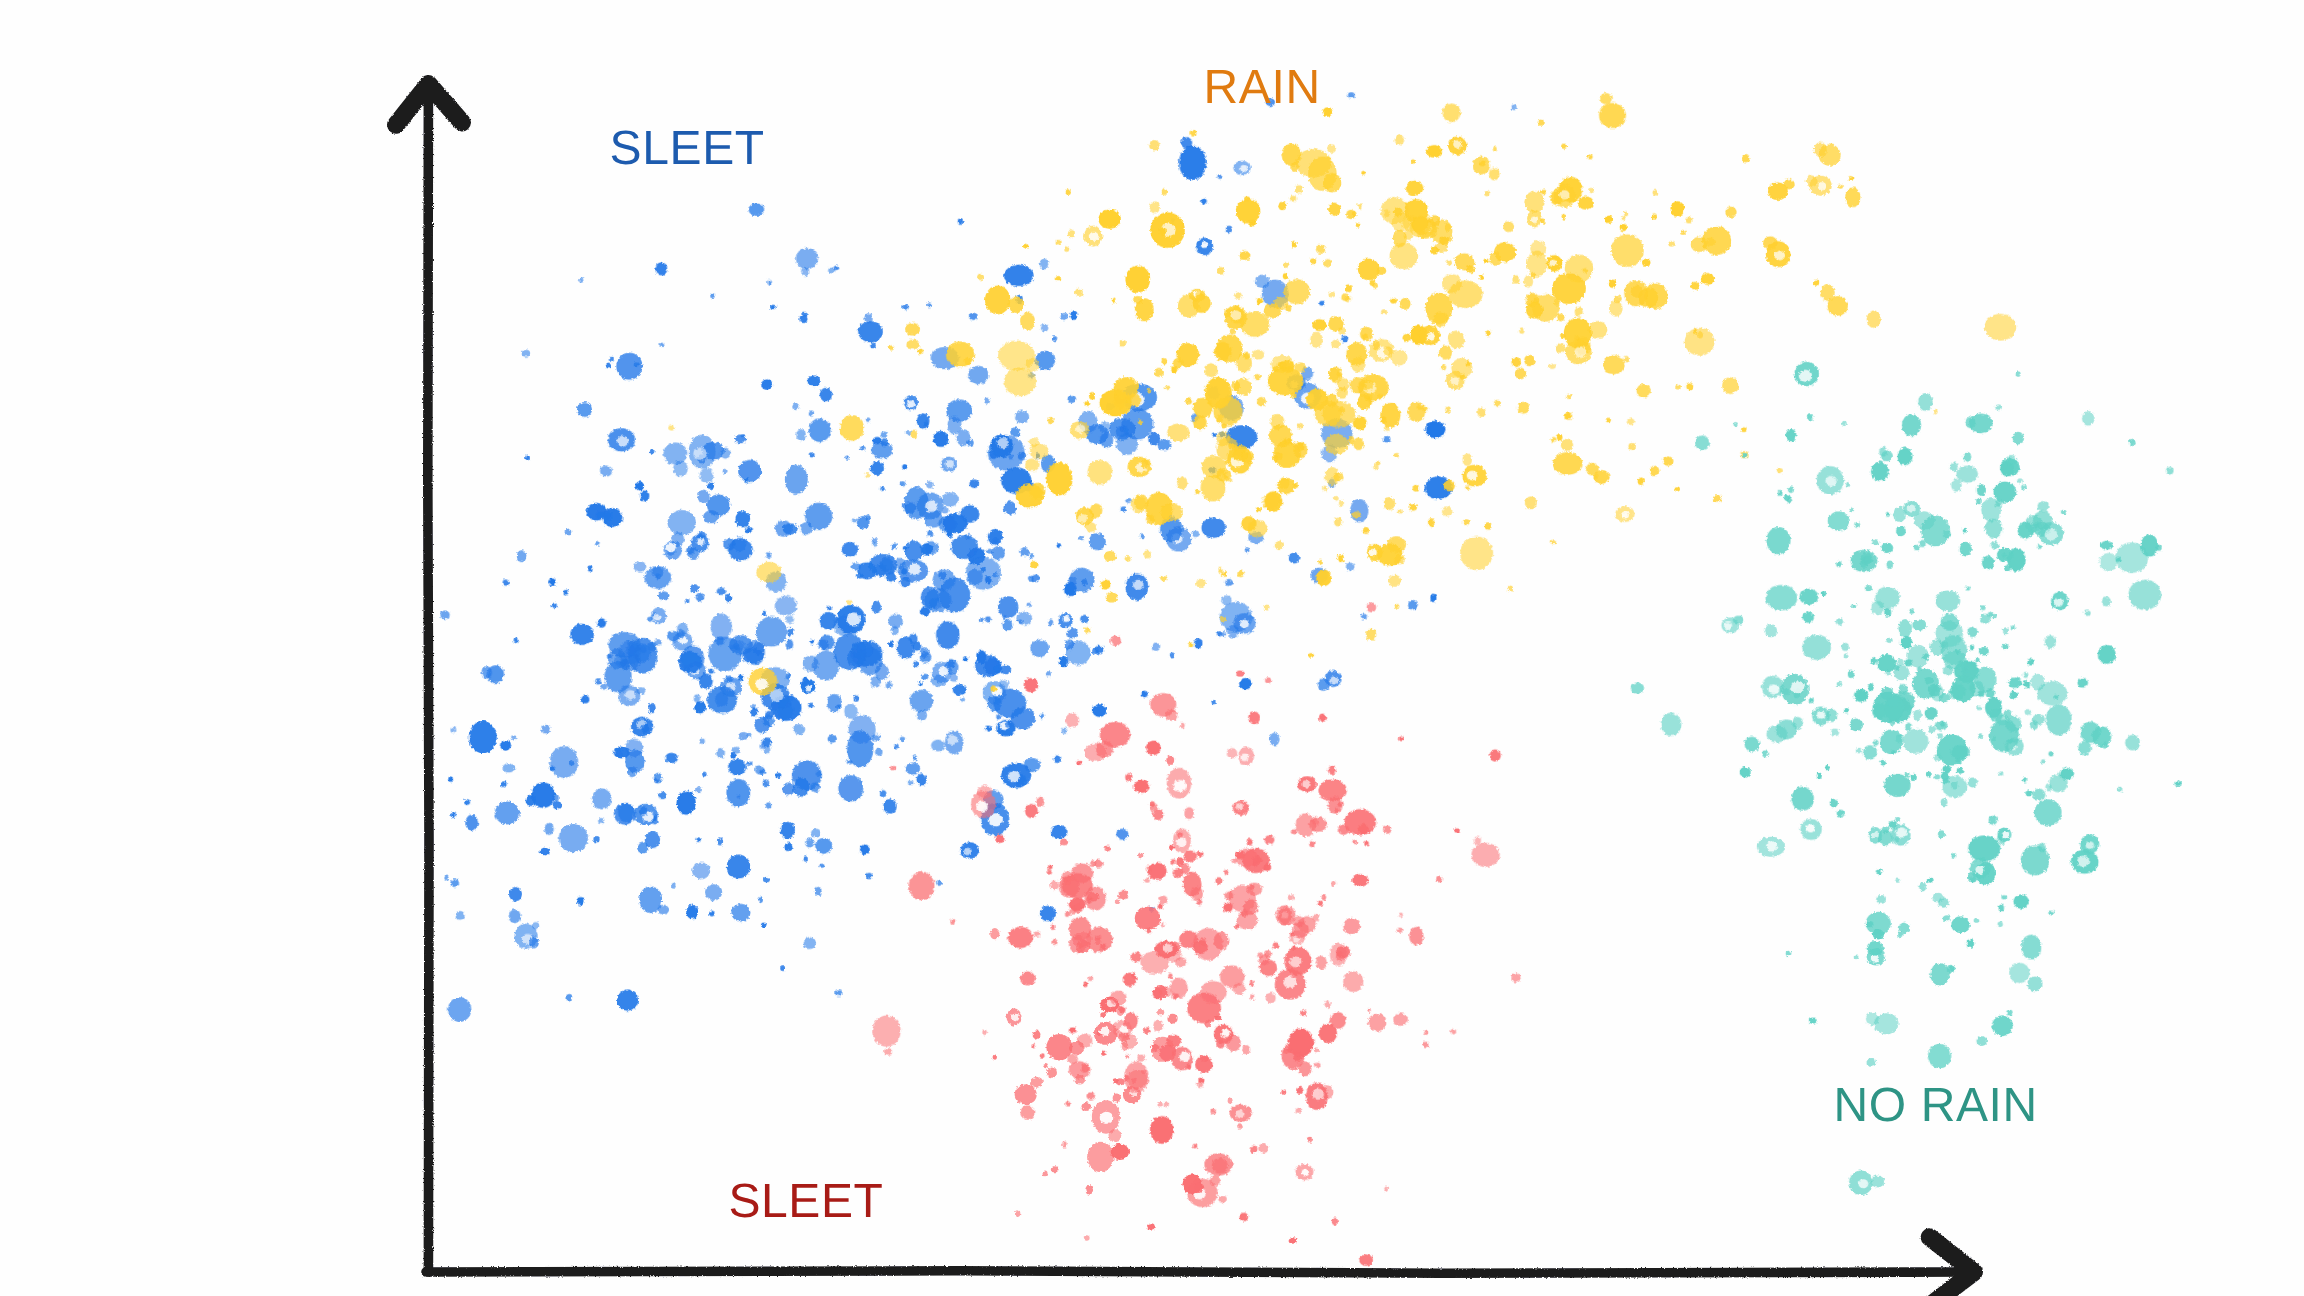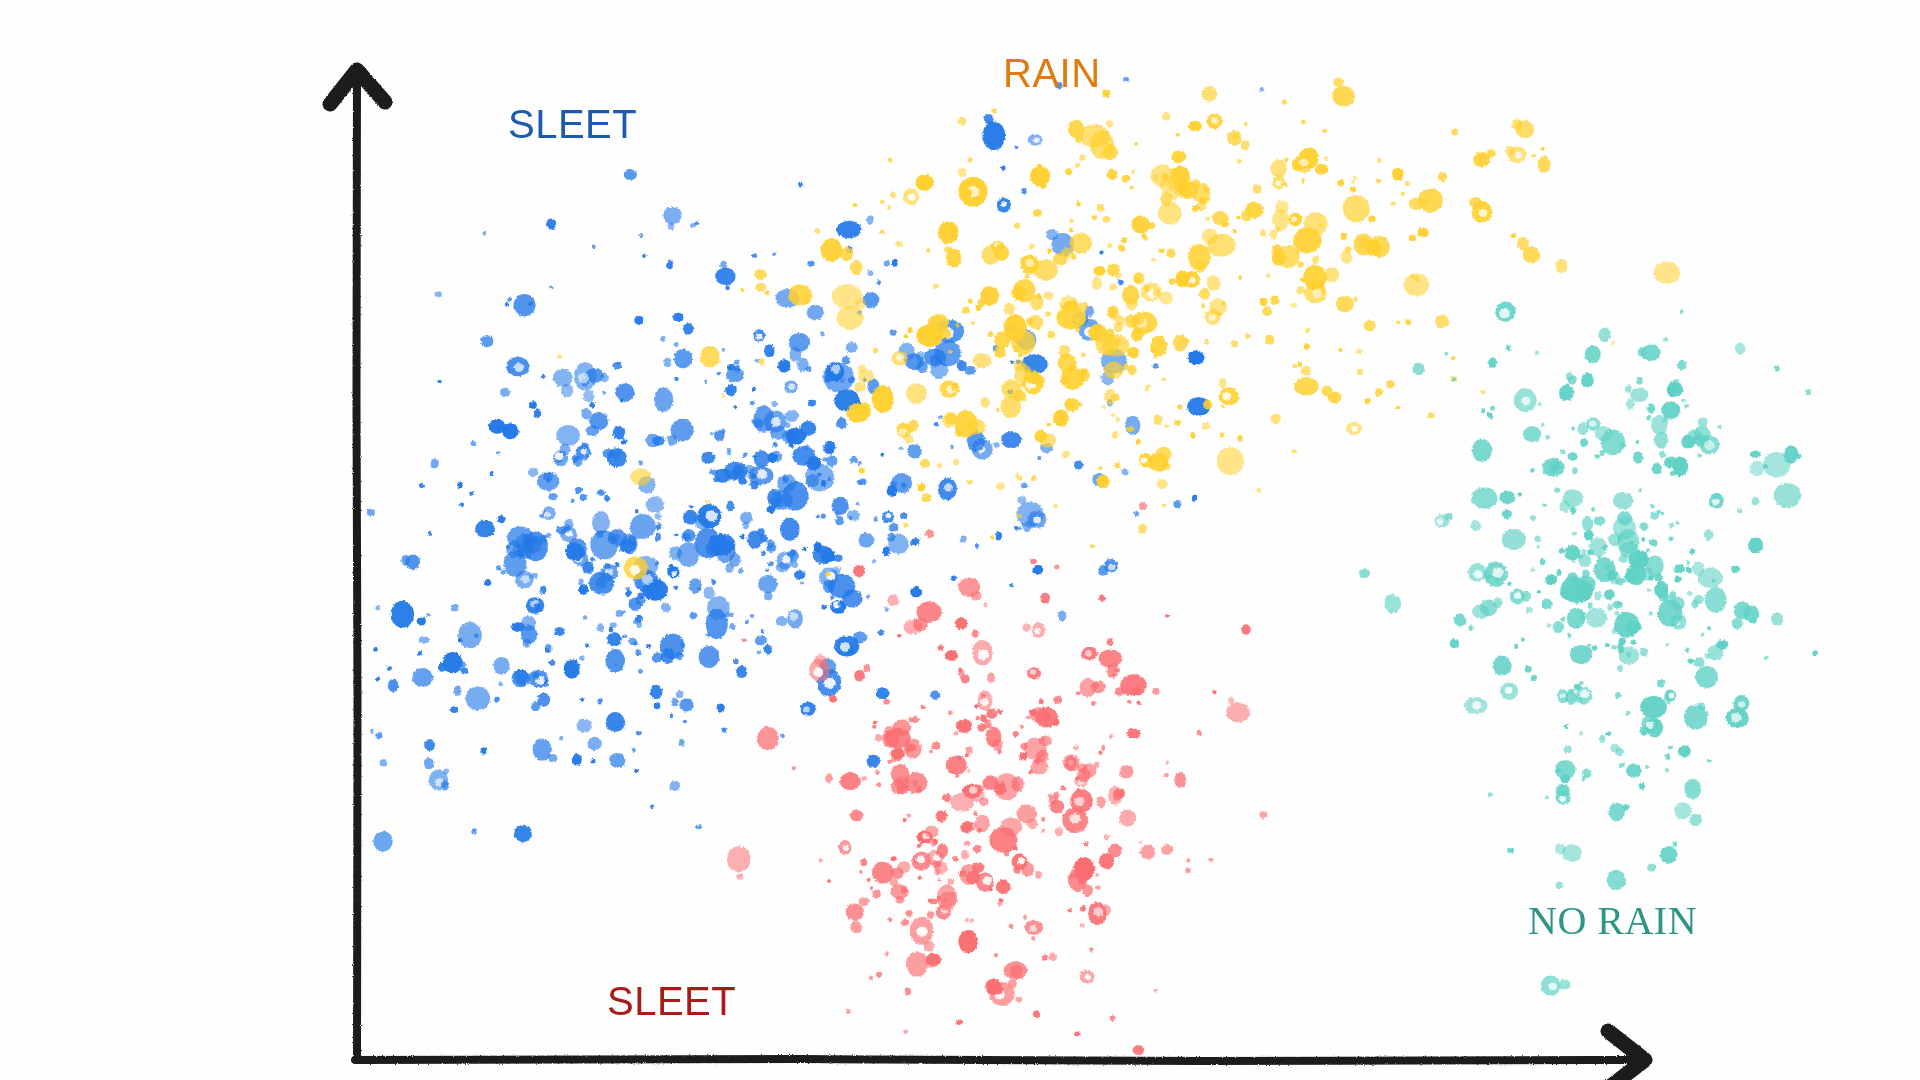--- a/index.html
+++ b/index.html
@@ -1881,15 +1881,15 @@
       <path id="x-axis-arrow" d="M1608,1031 L1645,1060 L1607,1089" stroke="#1D1D1F" stroke-width="15" fill="none" stroke-linecap="round" stroke-linejoin="round"></path>
     </g>
   </svg>
 
   <div class="cluster-label" id="label-snow" style="color: rgb(29, 91, 174); left: 508px; top: 104px;">SLEET</div>
 
   <div class="cluster-label" id="label-rain" style="color: rgb(224, 123, 16); left: 967px; top: 53px;">RAIN</div>
 
   <div class="cluster-label" id="label-sleet" style="color: rgb(168, 27, 22); left: 607px; top: 981px;">SLEET</div>
 
-  <div class="cluster-label" id="label-norain" style="color: rgb(46, 148, 133); left: 1528px; top: 901px; font-family: Liberation Serif, serif;">NO RAIN</div>
+  <div class="cluster-label" id="label-norain" style="color: rgb(46, 148, 133); left: 1528px; top: 901px;">NO RAIN</div>
 
 </div>
 
 </body></html>

